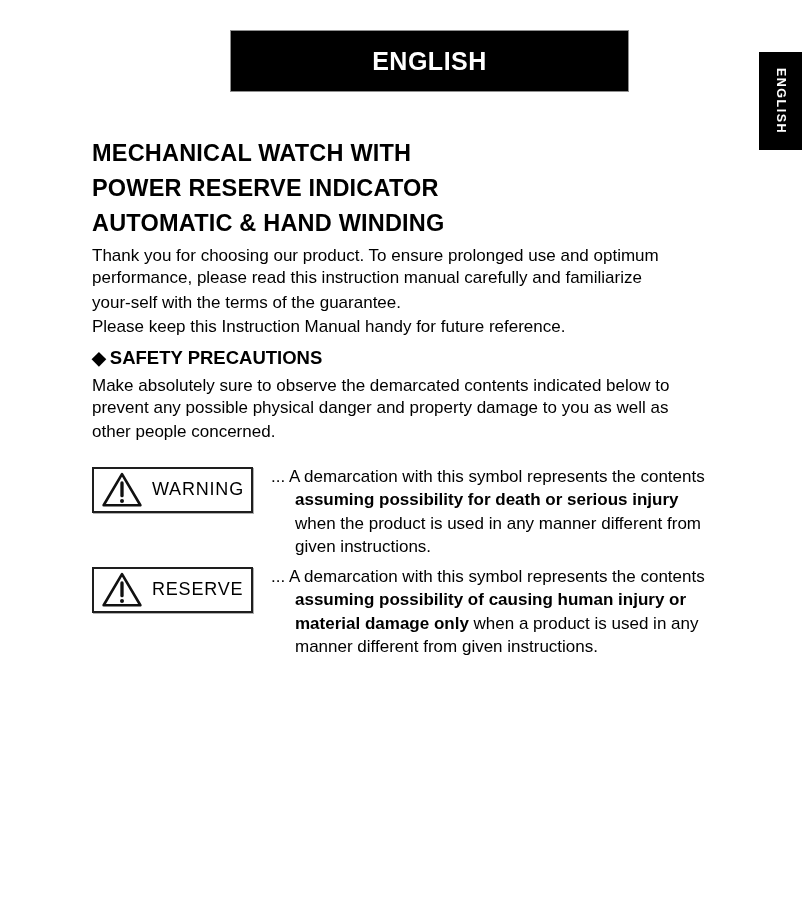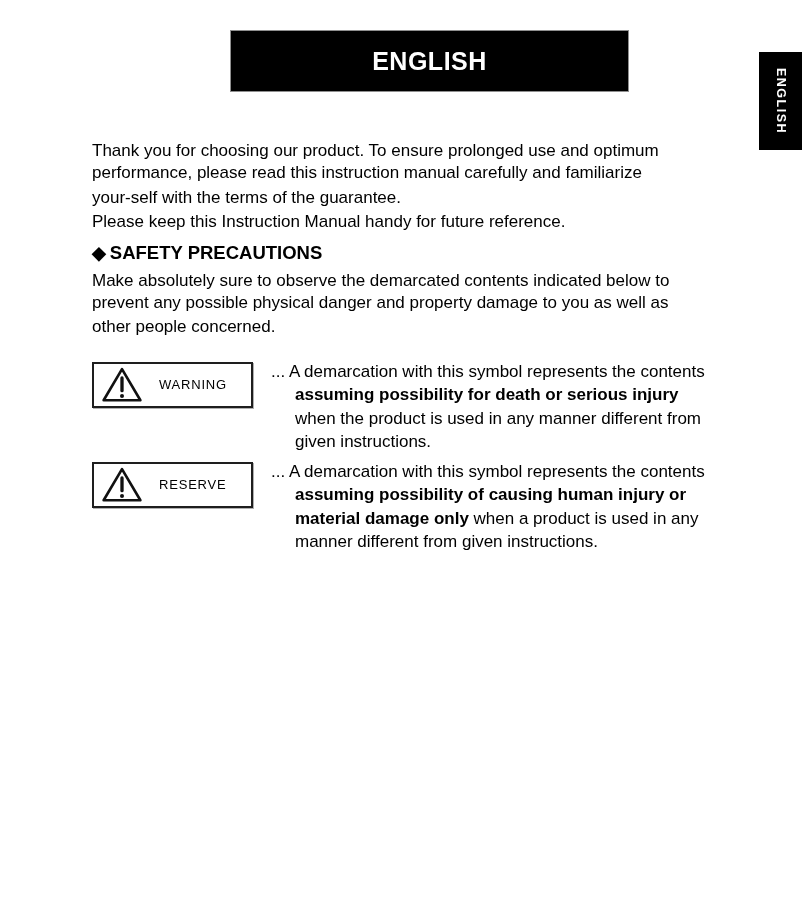--- a/index.html
+++ b/index.html
@@ -93,23 +93,23 @@
     width: 161px; height: 46px;
     border: 2px solid #1e1e1e;
     box-sizing: border-box;
     background: #ffffff;
     display: flex; align-items: center;
     padding-left: 7px;
     box-shadow: 1px 1px 0 #b0b0b0;
   }
   .tri-icon { width: 42px; height: 37px; display: block; }
   .notice-label {
-    font-size: 13px;
+    font-size: 18px;
     letter-spacing: 0.8px;
-    margin-left: 16px;
+    margin-left: 9px;
     white-space: nowrap;
   }
 
   .notice-text {
     font-size: 17px;
     line-height: 23.5px;
     margin-top: -2px;
     margin-left: 18px;
     padding-left: 24px;
   }
@@ -138,20 +138,25 @@
   <div class="banner">
     <span class="banner-text">ENGLISH</span>
   </div>
 
   <div class="side-tab">
     <span class="side-tab-text">ENGLISH</span>
   </div>
 
   <div class="content">
 
+    <div>
+      <div class="title-line">MECHANICAL WATCH WITH</div>
+      <div class="title-line">POWER RESERVE INDICATOR</div>
+      <div class="title-line">AUTOMATIC &amp; HAND WINDING</div>
+    </div>
 
 
     <div class="para">
       <div class="para-line">Thank you for choosing our product. To ensure prolonged use and optimum</div>
       <div class="para-line">performance, please read this instruction manual carefully and familiarize</div>
       <div class="para-line gap-above">your-self with the terms of the guarantee.</div>
       <div class="para-line gap-above">Please keep this Instruction Manual handy for future reference.</div>
     </div>
 
     <div class="safety-heading">

